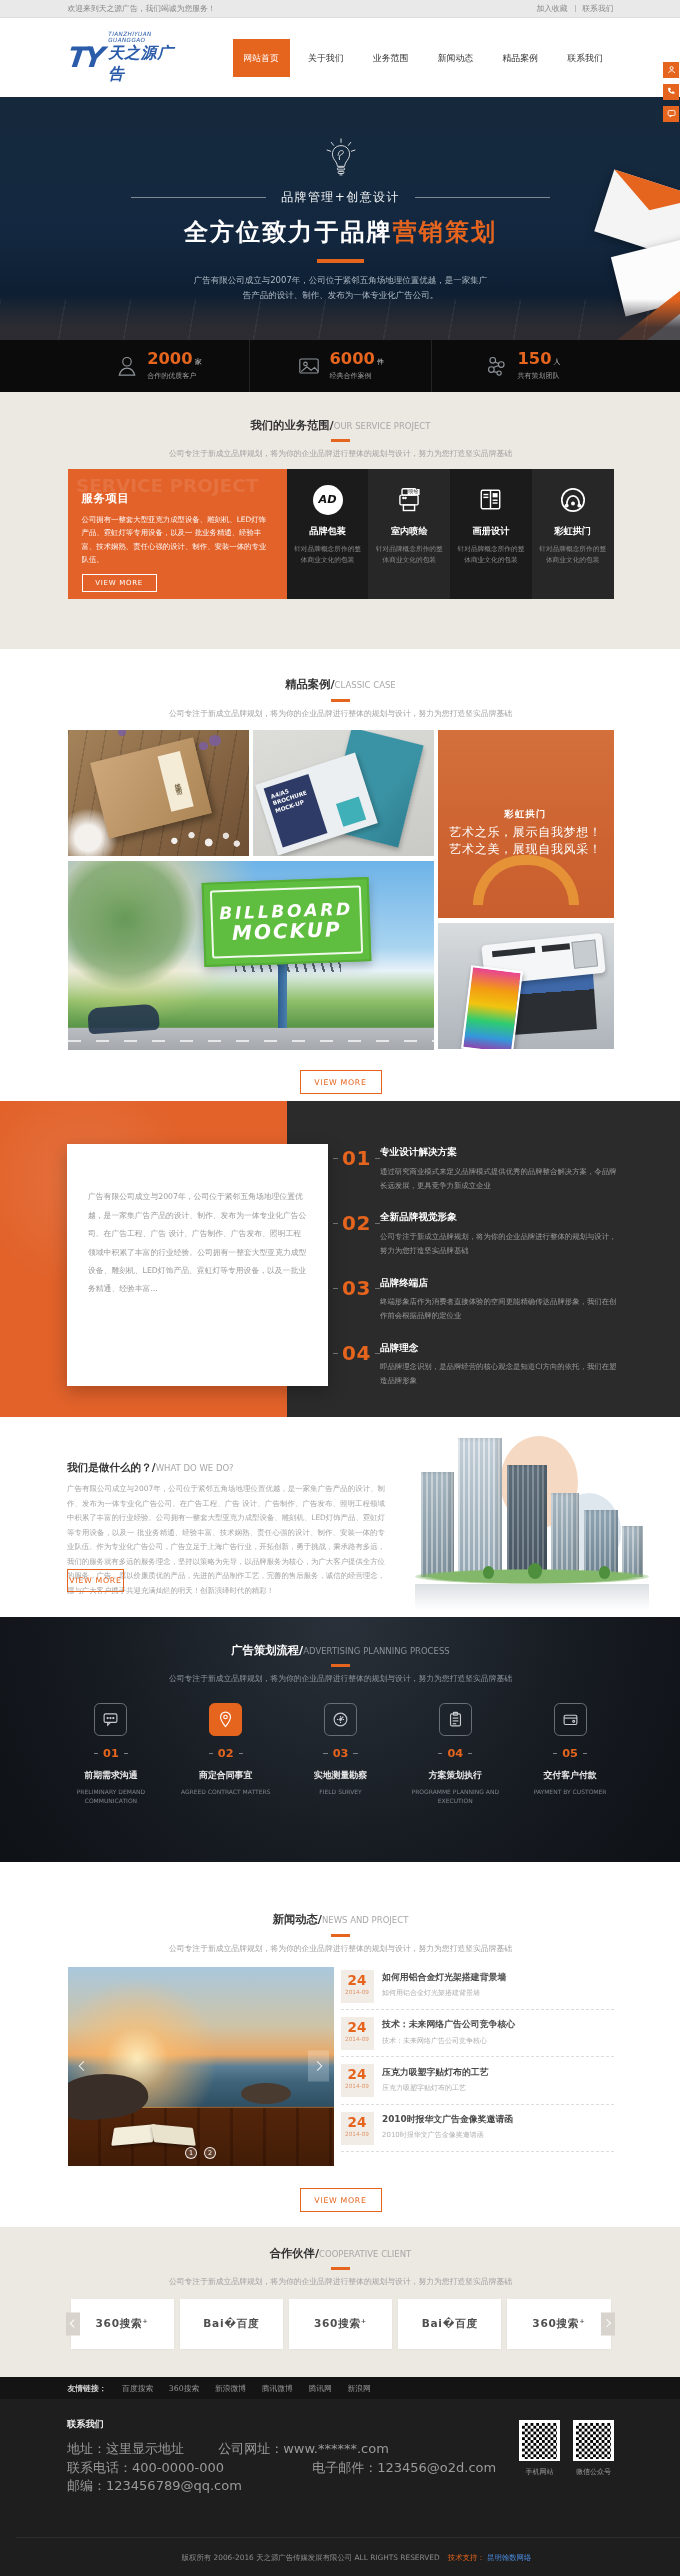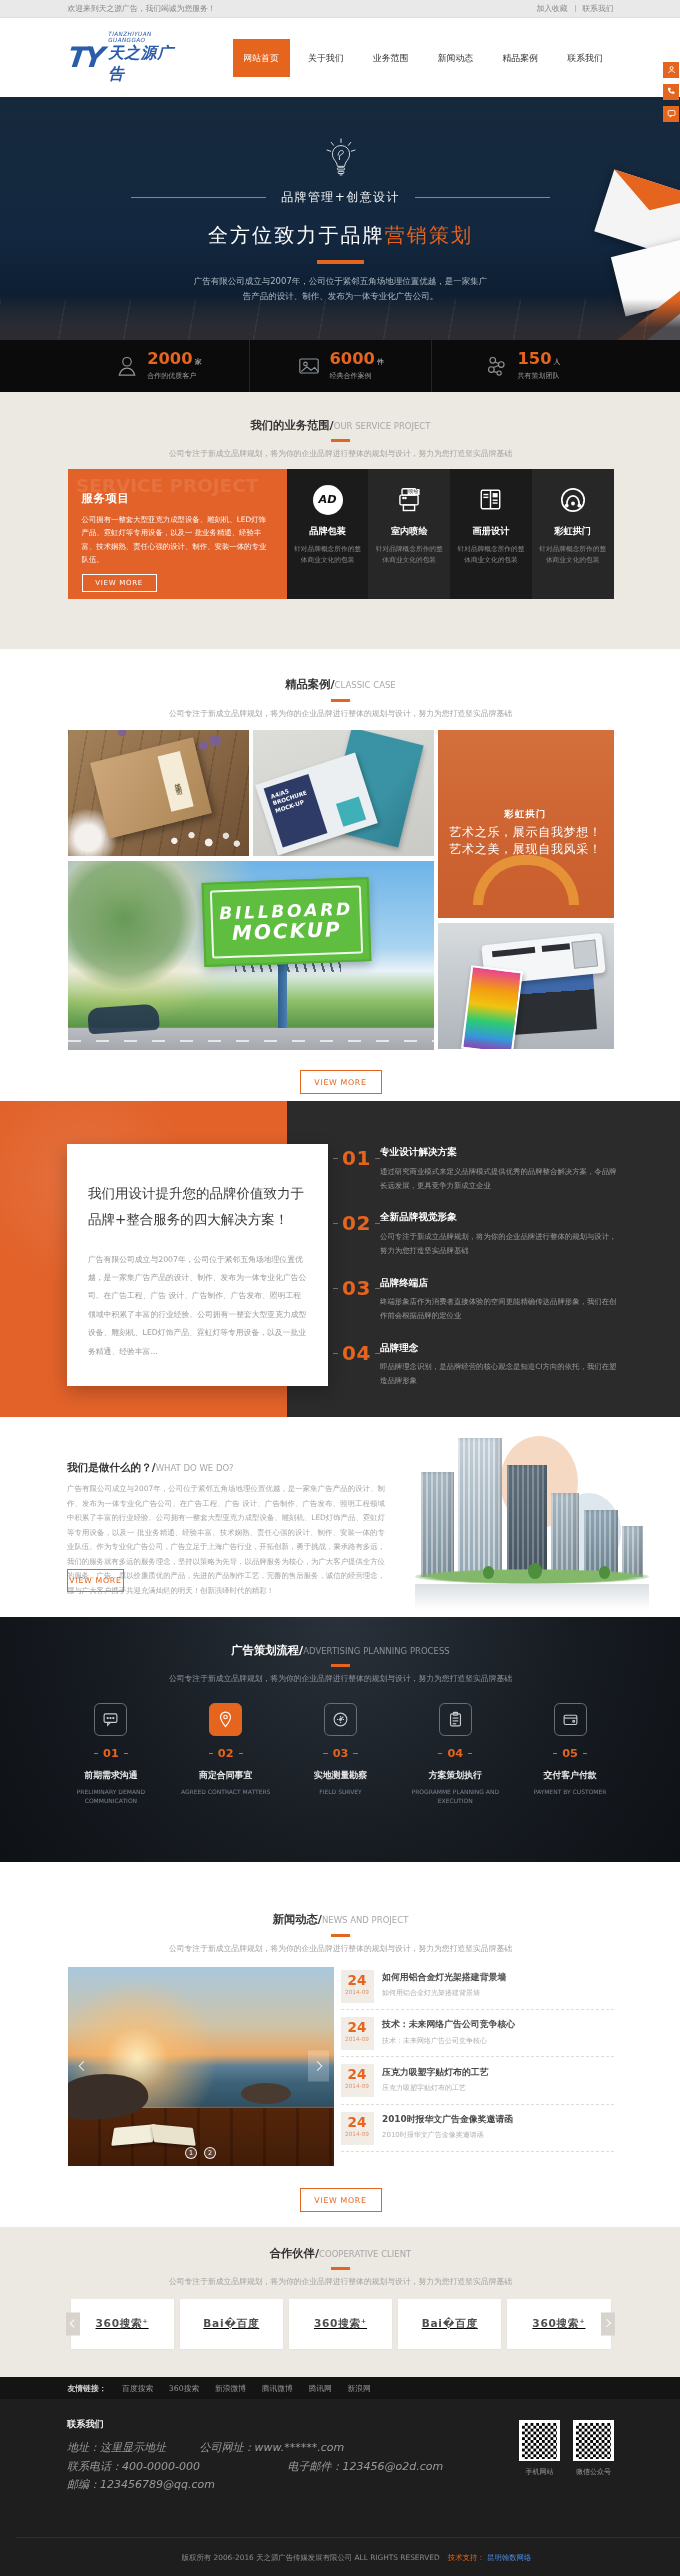--- a/index.html
+++ b/index.html
@@ -29,21 +29,21 @@
   .banner { position:relative; height:243px; overflow:hidden;
     background:linear-gradient(180deg,#16293c 0%,#132840 55%,#0e1f33 80%,#242a33 100%); }
   .banner::after { content:""; position:absolute; left:0; bottom:0; width:100%; height:41px;
     background:repeating-linear-gradient(100deg, rgba(255,255,255,.05) 0 1.4px, transparent 1.4px 64px),
                linear-gradient(180deg, rgba(40,40,48,0) 0%, rgba(46,44,50,.85) 70%); }
   .banner-center { position:absolute; left:0; top:0; width:100%; text-align:center; color:#fff; }
   .bulb { margin-top:40px; opacity:.92; }
   .tagline-row { display:flex; align-items:center; justify-content:center; margin-top:5.7px; }
   .tag-line { width:135px; height:0.7px; background:rgba(255,255,255,.45); }
   .tagline { font-size:12px; letter-spacing:1.4px; margin:0 15.6px; color:#f2f4f6; }
-  .banner-title { margin-top:16px; font-size:20px; font-weight:normal; letter-spacing:2.1px; }
+  .banner-title { margin-top:10px; font-size:24px; font-weight:bold; letter-spacing:2.1px; }
   .banner-title .accent { color:#e5641e; }
   .banner-dash { width:47px; height:3.5px; background:#e5641e; margin:11.3px auto 10px; }
   .banner-desc { font-size:8.5px; color:#aeb9c4; line-height:15.6px; }
   .env { position:absolute; }
   .env1 { right:-12.8px; top:85px; width:92px; height:65px; background:#f4f4f4; transform:rotate(18deg); box-shadow:0 2.8px 10px rgba(0,0,0,.35); }
   .env1::before { content:""; position:absolute; left:0; top:0; border-left:46px solid transparent; border-right:46px solid transparent; border-top:28px solid #e5641e; }
   .env2 { right:-21px; top:149px; width:85px; height:61px; background:#fcfcfc; transform:rotate(-14deg); box-shadow:0 2.8px 10px rgba(0,0,0,.35); }
   .corner-tri { position:absolute; right:0; bottom:0; width:0; height:0; border-bottom:50px solid #e5641e; border-left:64px solid transparent; }
   .corner-tri2 { position:absolute; right:0; bottom:0; width:0; height:0; border-bottom:27px solid #fff; border-left:34px solid transparent; }
 
@@ -220,35 +220,35 @@
   .date-ym { font-size:5.7px; color:#dd9468; }
   .news-body { margin-left:8.5px; padding-top:1.4px; }
   .news-title { font-size:8.9px; color:#4a4a4a; font-weight:bold; }
   .news-desc { font-size:7px; color:#b0b0b0; margin-top:4.3px; }
   .news .btn-outline { margin:21px auto 0; }
 
   
   .partners { height:150px; background:#ece8e2; padding-top:18.4px; }
   .logo-row { position:relative; width:546px; margin:11.3px auto 0; }
   .logos { display:flex; justify-content:center; }
-  .logo-box { width:105px; height:50px; background:#fff; margin:0 3px; display:flex; align-items:center; justify-content:center; cursor:pointer; box-shadow:0 0.7px 2.1px rgba(0,0,0,.06);text-decoration:underline; }
+  .logo-box { width:105px; height:50px; background:#fff; margin:0 3px; display:flex; align-items:center; justify-content:center; cursor:pointer; box-shadow:0 0.7px 2.1px rgba(0,0,0,.06); }
   .logo-txt { font-size:10.6px; font-weight:bold; color:#4f4f4f; letter-spacing:0.7px; }
   .p-arrow { position:absolute; top:50%; transform:translateY(-50%); width:14px; height:23px; background:#d8d3cc; display:flex; align-items:center; justify-content:center; cursor:pointer; }
   .p-prev { left:-1.4px; } .p-next { right:-1.4px; }
   .pchev { width:5.7px; height:5.7px; border-left:1.4px solid #fff; border-bottom:1.4px solid #fff; }
   .pchev-l { transform:rotate(45deg); margin-left:2.1px; } .pchev-r { transform:rotate(-135deg); margin-right:2.1px; }
 
   
   .linksbar { height:22px; background:#141414; }
   .linksbar .inner { display:flex; align-items:center; height:100%; font-size:7.8px; }
   .lb-label { color:#cfcfcf; font-weight:bold; }
   .lb-link { color:#969696; margin-left:15.6px; cursor:pointer; }
   .footer { position:relative; height:178px; background:#1e1e1e; color:#9a9a9a; }
   .ft-title { position:absolute; left:67px; top:18.4px; font-size:9.2px; font-weight:bold; color:#eee; }
-  .ft-line { position:absolute; left:67px; font-size:11px;font-style:italic; }
+  .ft-line { position:absolute; left:67px; font-size:13px; }
   .ft-l1 { top:41px; } .ft-l2 { top:60px; } .ft-l3 { top:78px; }
   .ft-line .col2 { margin-left:30px; }
   .ft-l2 .col2 { margin-left:84px; }
   .qr-wrap { position:absolute; top:21px; }
   .qr1 { right:121px; } .qr2 { right:67px; }
   .qr { width:41px; height:41px; background:#fff; padding:2.8px; }
   .qr-inner { width:100%; height:100%; background:repeating-conic-gradient(#000 0% 25%, #fff 0% 50%); background-size:5.7px 5.7px; }
   .qr-label { font-size:7px; color:#9a9a9a; text-align:center; margin-top:5.7px; }
   .copyright { position:absolute; left:16px; bottom:0; width:100%; height:40px; border-top:0.7px solid #2d2d2d; text-align:center; font-size:7.4px; color:#8a8a8a; line-height:40px; }
   .copyright .support { color:#e5641e; margin-left:5.7px; }
@@ -493,21 +493,20 @@
         </div>
         <div class="print-sheet"></div>
       </div>
     </div>
     <div class="btn-outline">VIEW MORE</div>
   </div>
 
   <div class="solutions">
     <div class="sol-sheen"></div>
     <div class="sol-card">
-      <h2>我们用设计提升您的品牌价值致力于品牌+整合服务的四大解决方案！</h2>
       <p>广告有限公司成立与2007年，公司位于紧邻五角场地理位置优越，是一家集广告产品的设计、制作、发布为一体专业化广告公司。在广告工程、广告 设计、广告制作、广告发布、照明工程领域中积累了丰富的行业经验。公司拥有一整套大型亚克力成型设备、雕刻机、LED灯饰产品、霓虹灯等专用设备，以及一批业务精通、经验丰富...</p>
     </div>
     <div class="sol-list">
       <div class="sol-item">
         <div class="sol-num">
             <span>01</span>
           </div>
         <div class="sol-body">
             <h4>专业设计解决方案</h4>
             <p>通过研究商业模式来定义品牌模式提供优秀的品牌整合解决方案，令品牌长远发展，更具竞争力新成立企业</p>

